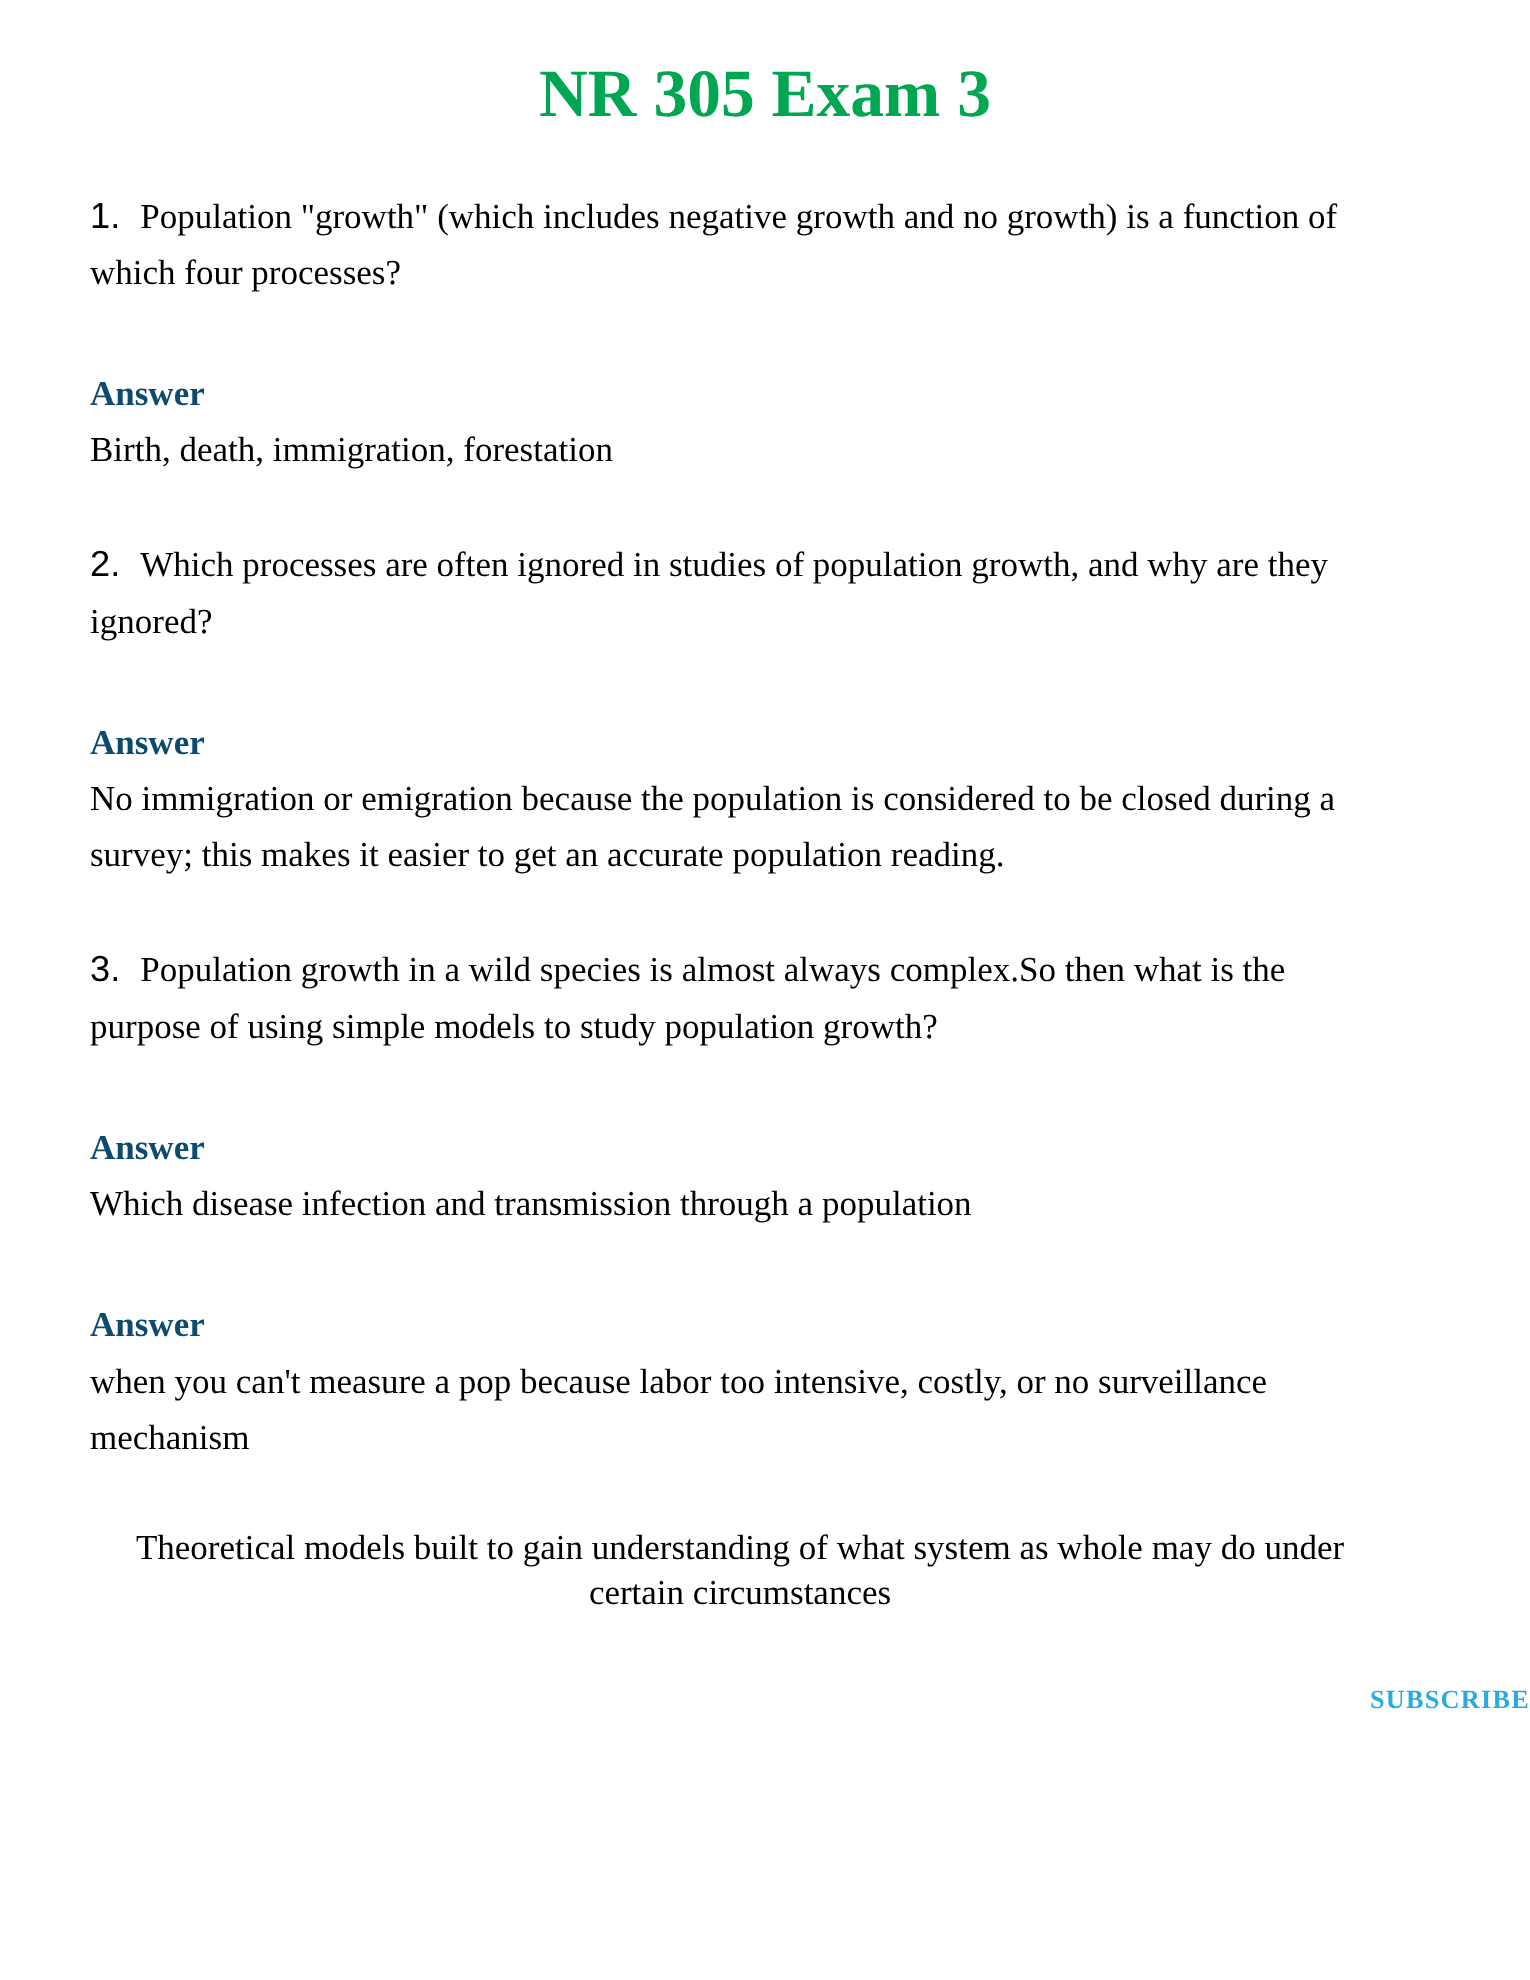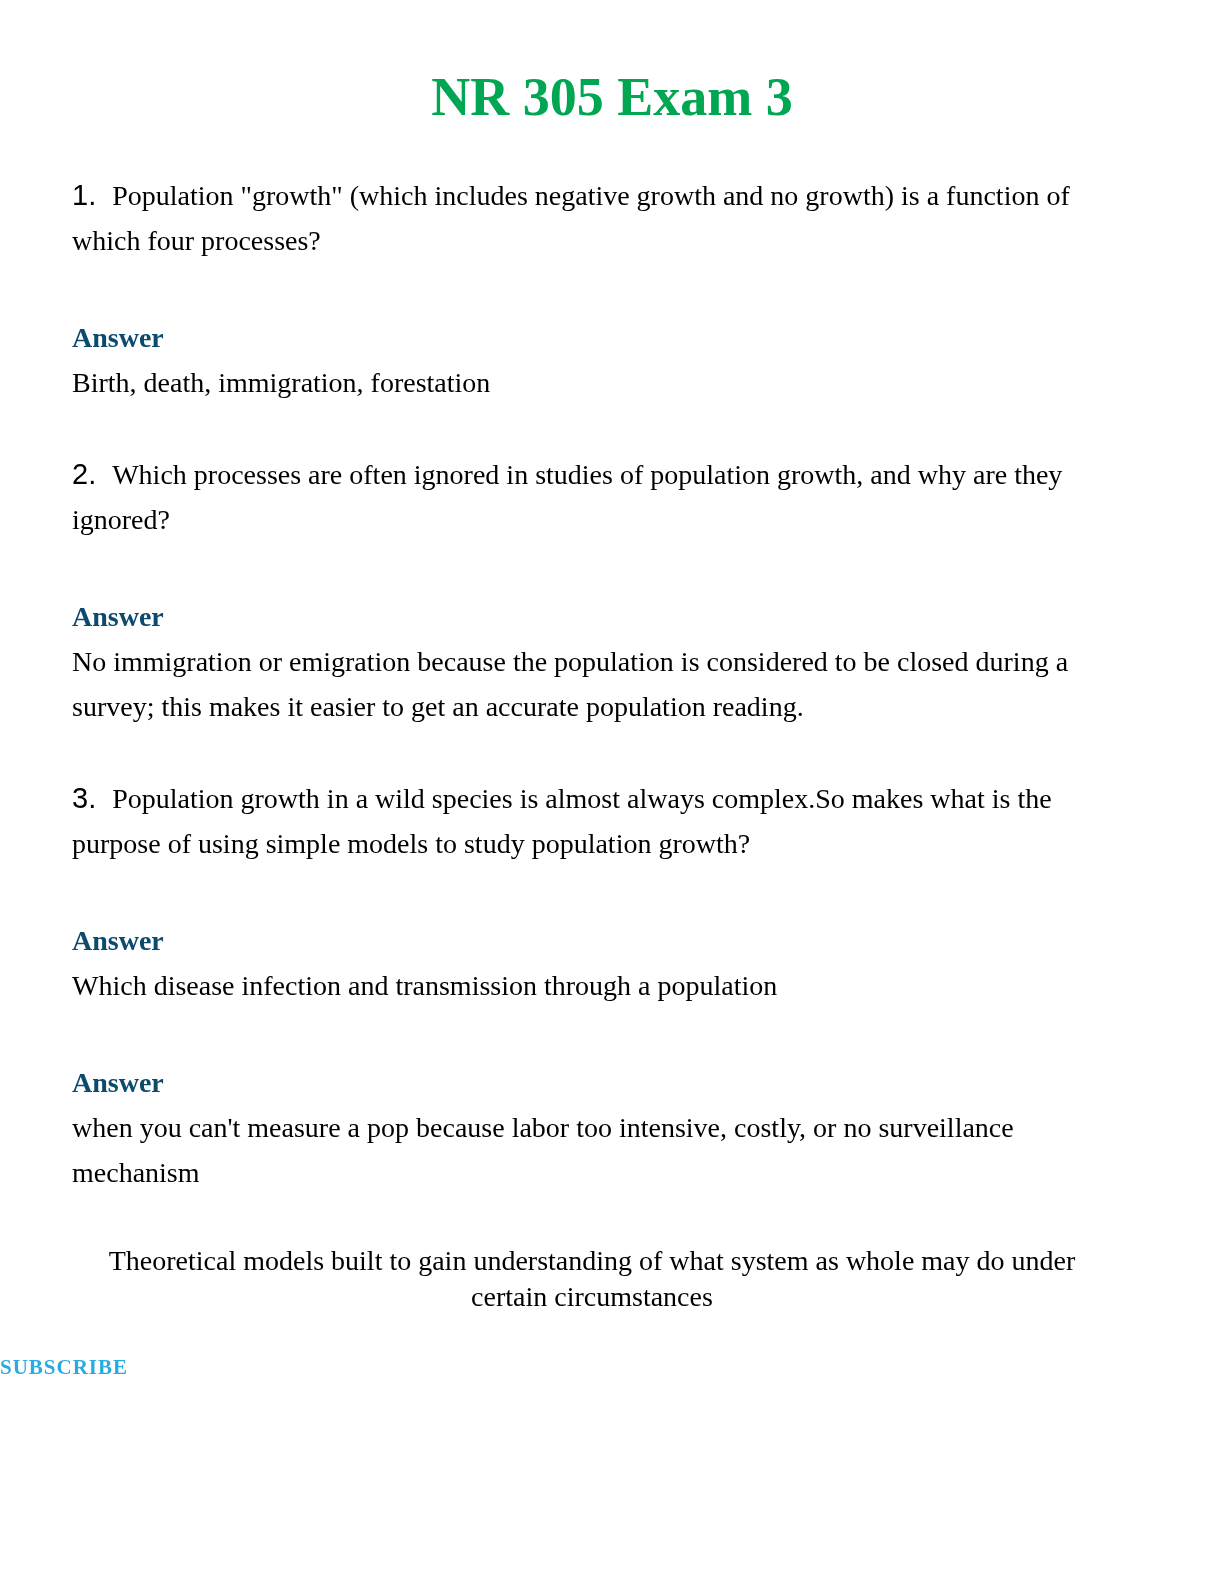--- a/index.html
+++ b/index.html
@@ -11,21 +11,21 @@
     width: 1224px;
     min-height: 1584px;
     font-family: "Liberation Serif", serif;
     color: #000000;
     position: relative;
   }
   .page {
     width: 1224px;
     min-height: 1584px;
     box-sizing: border-box;
-    padding-top: 68px;
+    padding-top: 46px;
     border-radius: 22px;
   }
   .doc-title {
     text-align: center;
     color: #00A651;
     font-size: 54px;
     line-height: 58px;
     font-weight: bold;
     margin: 0 0 18px 0;
   }
@@ -61,22 +61,22 @@
   }
   .answer-para + .answer-para {
     margin-top: 42px;
   }
   .answer-para.tight {
     line-height: 36px;
     margin-top: 48px;
     text-align: center;
   }
   .footer {
-    text-align: left;
-    margin-top: 40px;
+    text-align: right;
+    margin-top: 54px;
     padding-bottom: 20px;
   }
   .subscribe {
     color: #29ABE2;
     font-weight: bold;
     font-size: 21px;
     letter-spacing: 1px;
     text-decoration: none;
     font-family: "Liberation Serif", serif;
   }
@@ -97,21 +97,21 @@
       <p class="answer-para">Birth, death, immigration, forestation</p>
     </div>
 
     <p class="question"><span class="q-number">2.</span><span>Which processes are often ignored in studies of population growth, and why are they ignored?</span></p>
 
     <div class="answer-block">
       <p class="answer-label">Answer</p>
       <p class="answer-para">No immigration or emigration because the population is considered to be closed during a survey; this makes it easier to get an accurate population reading.</p>
     </div>
 
-    <p class="question"><span class="q-number">3.</span><span>Population growth in a wild species is almost always complex.So makes what is the purpose of using simple models to study population growth?</span></p>
+    <p class="question"><span class="q-number">3.</span><span>Population growth in a wild species is almost always complex.So then what is the purpose of using simple models to study population growth?</span></p>
 
     <div class="answer-block">
       <p class="answer-label">Answer</p>
       <p class="answer-para">Which disease infection and transmission through a population</p>
     </div>
 
     <div class="answer-block">
       <p class="answer-label">Answer</p>
       <p class="answer-para">when you can't measure a pop because labor too intensive, costly, or no surveillance mechanism</p>
       <p class="answer-para tight">Theoretical models built to gain understanding of what system as whole may do under certain circumstances</p>

